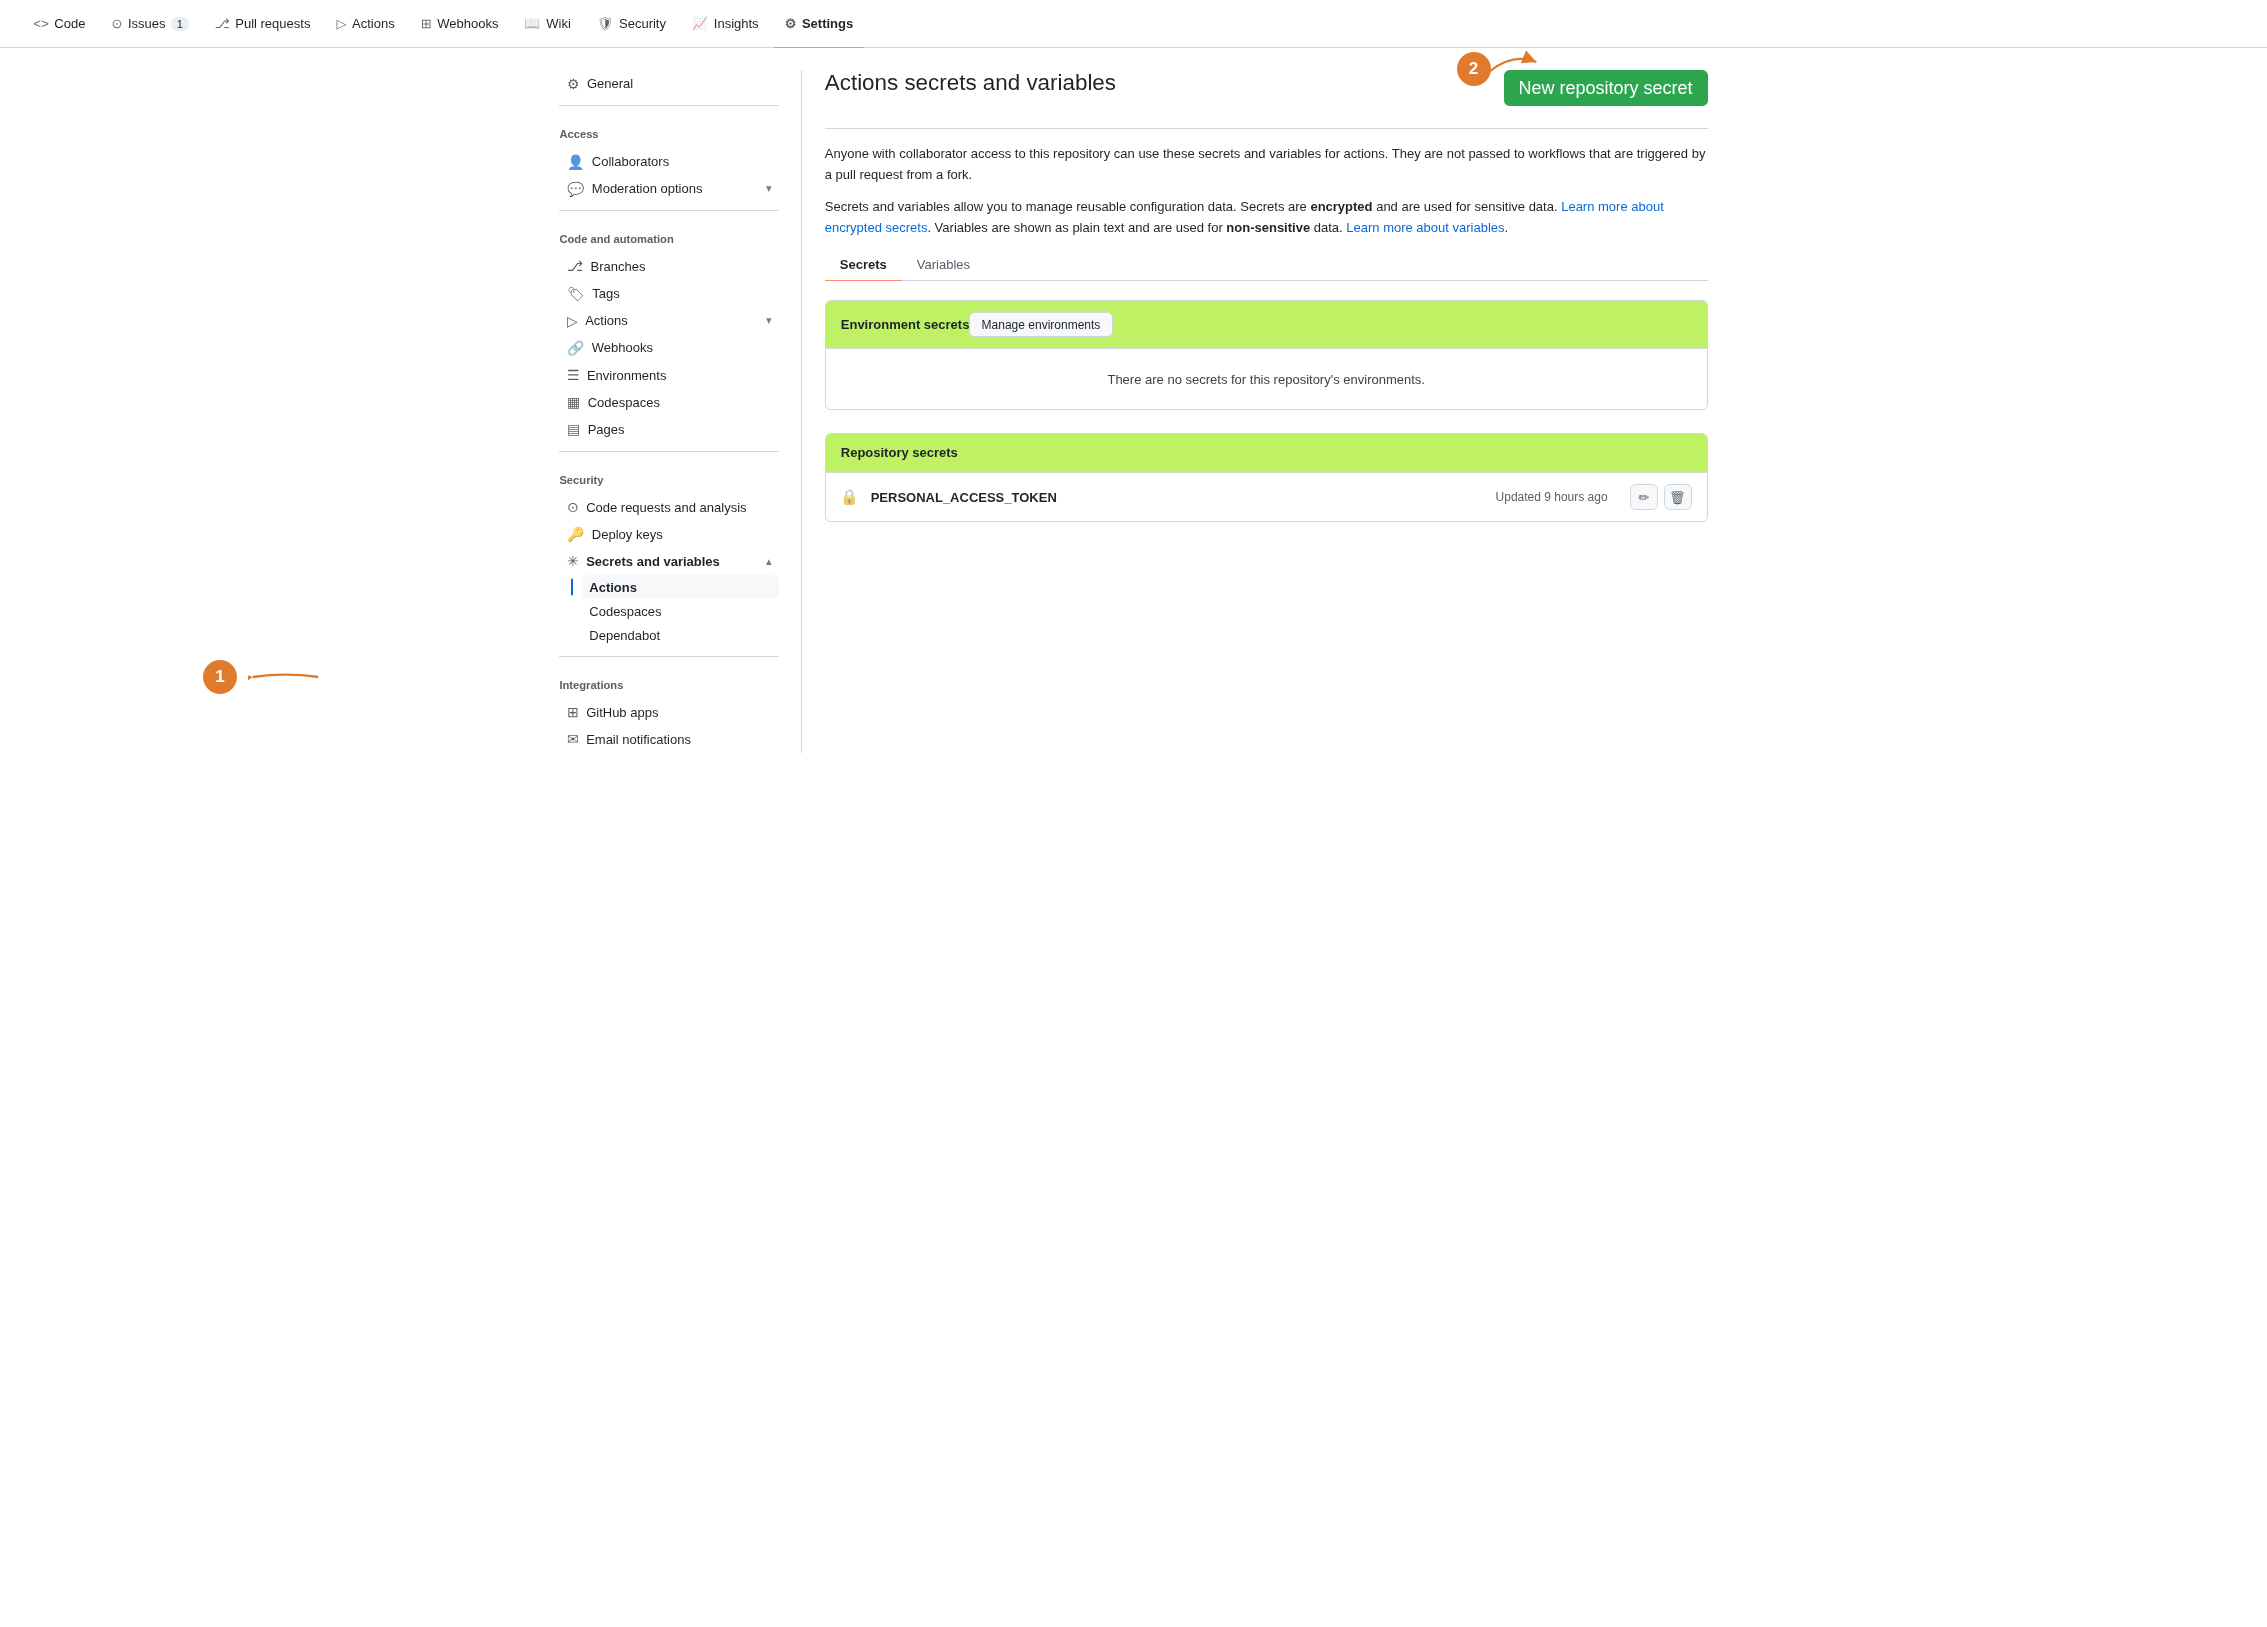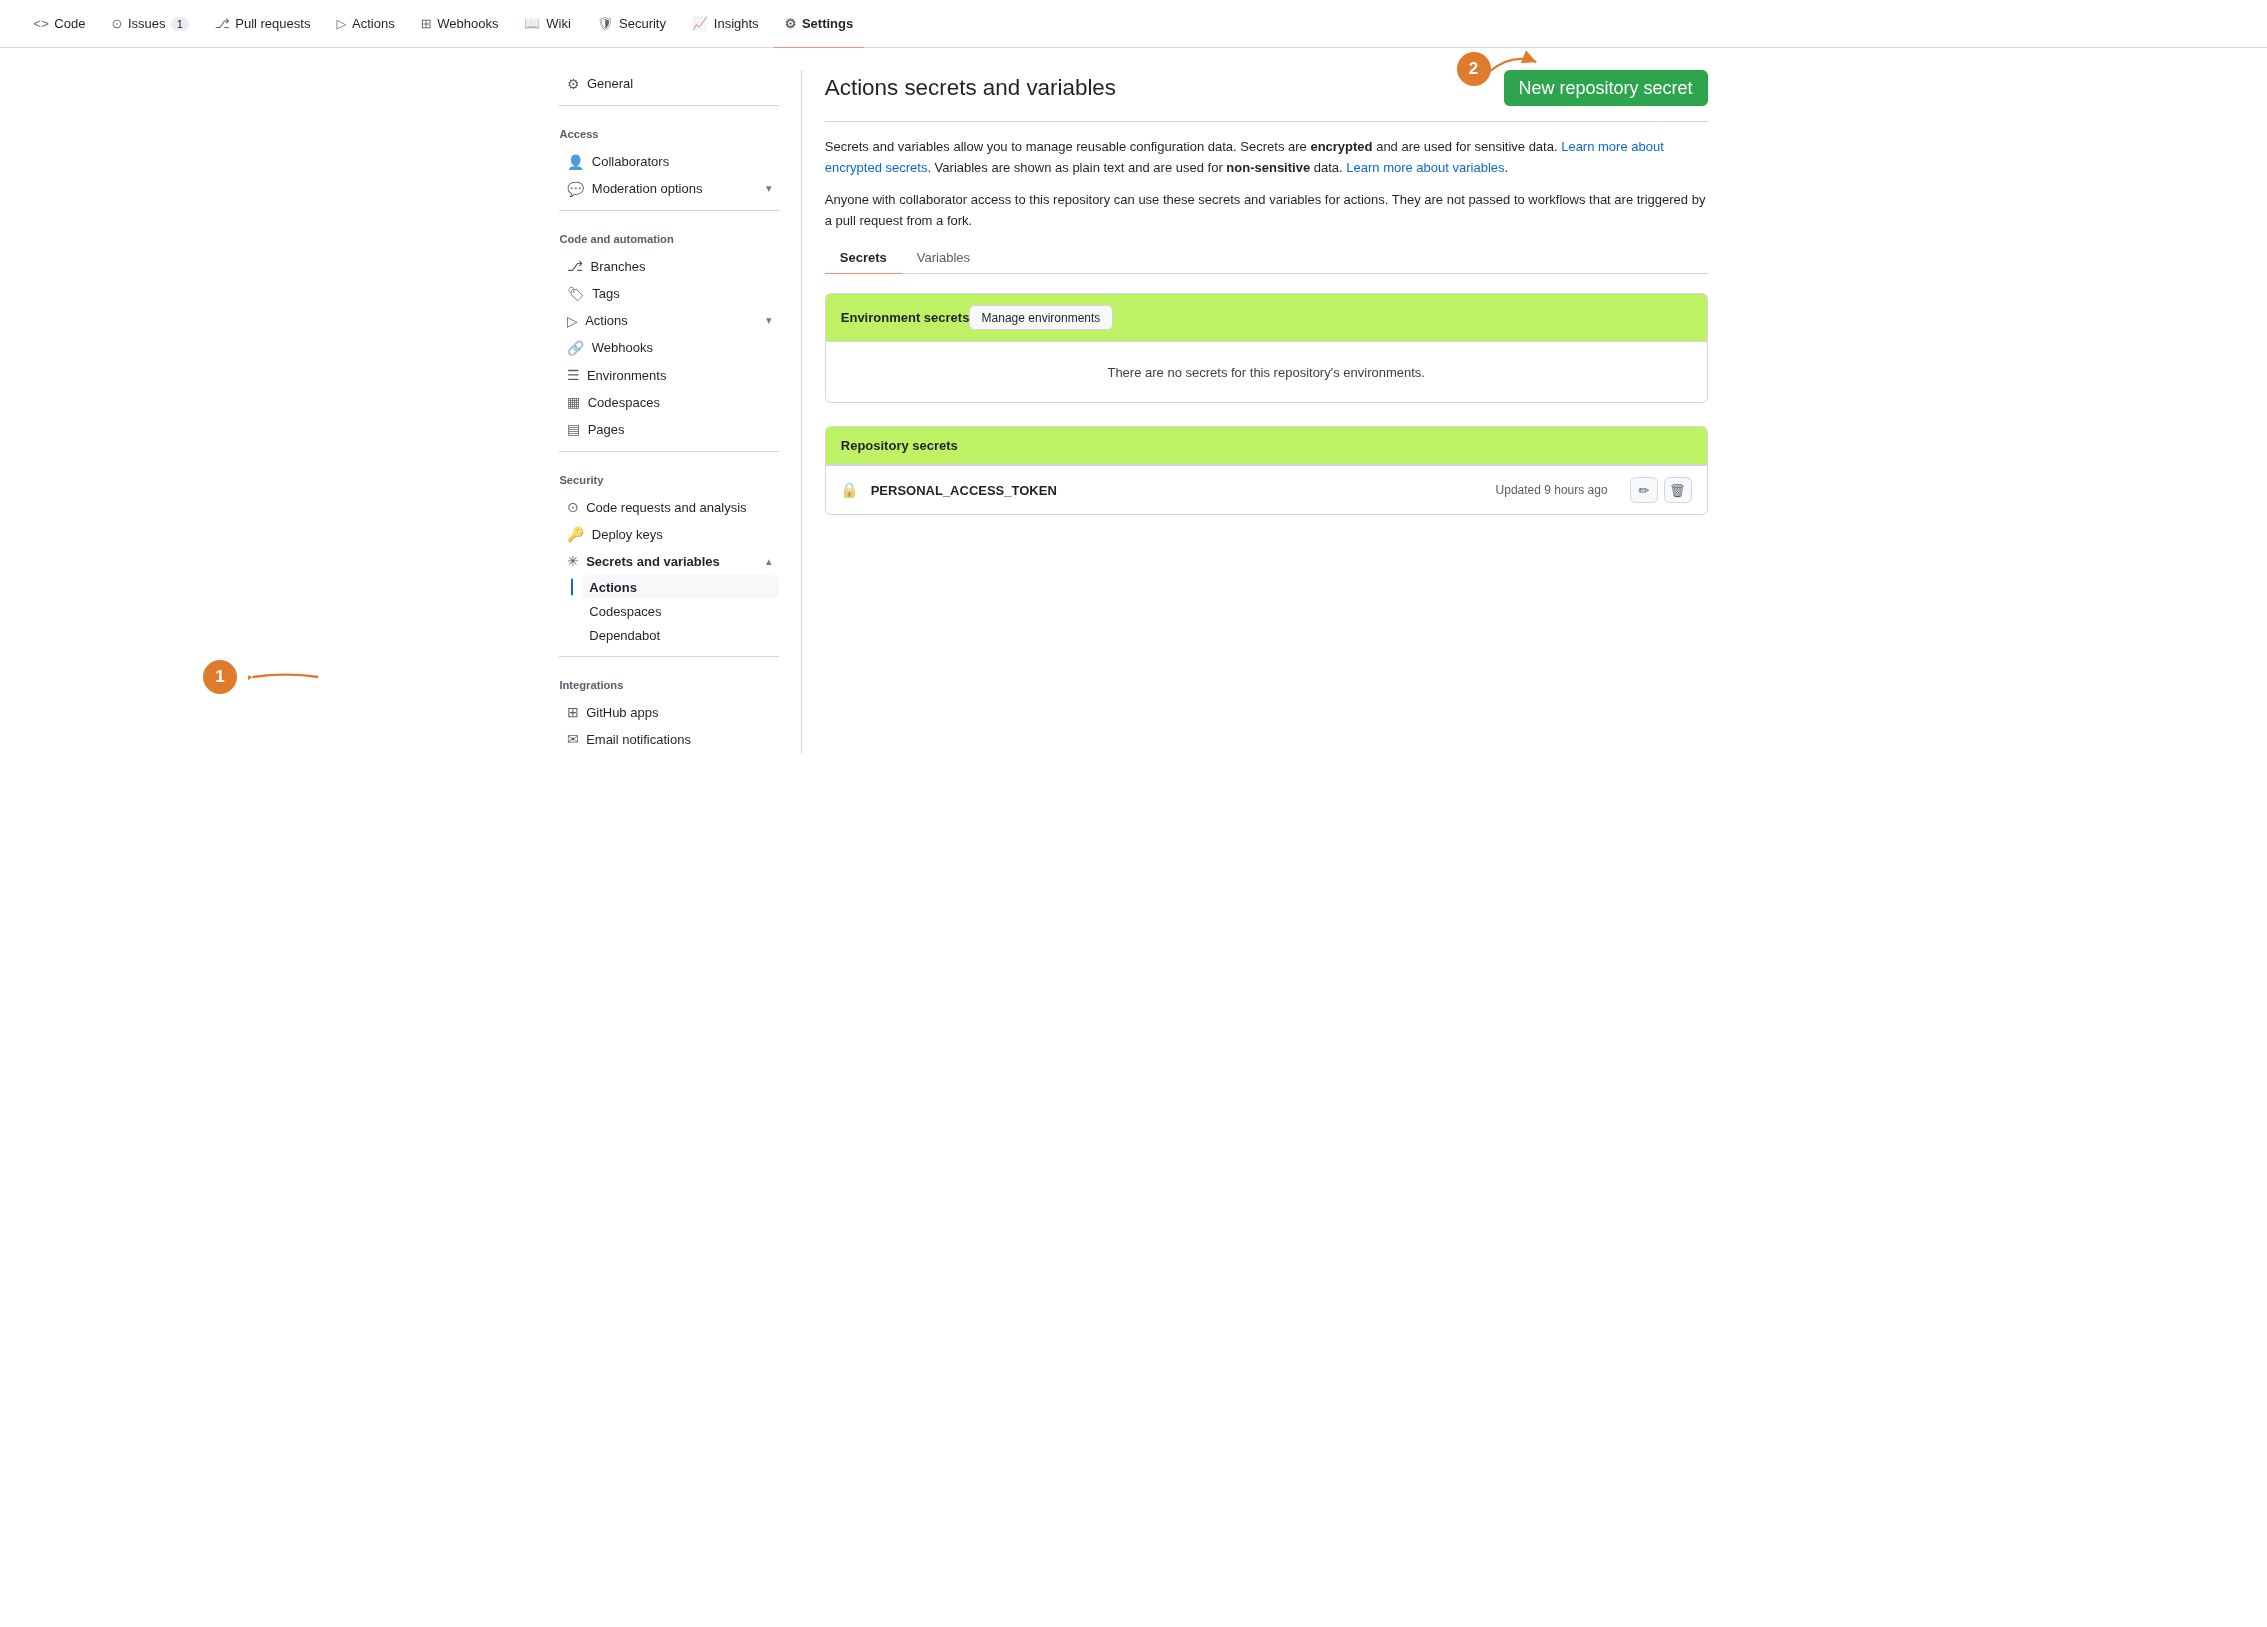--- a/index.html
+++ b/index.html
@@ -97,23 +97,23 @@
     }
 
     
     .main-content {
       flex: 1;
       padding-left: 22.4px;
       border-left: 0.9px solid #d0d7de;
     }
     .page-header {
       display: flex;
-      align-items: center;
+      align-items: flex-start;
       justify-content: space-between;
-      margin-bottom: 15px;
+      margin-bottom: 22px;
     }
     .page-title {
       font-size: 22.4px;
       font-weight: 400;
       color: #1f2328;
     }
     .btn-new-secret {
       background: #2da44e;
       color: #fff;
       border: none;
@@ -385,24 +385,24 @@
               </marker>
             </defs>
           </svg>
         </div>
         <button class="btn-new-secret">New repository secret</button>
       </div>
     </div>
 
     <hr class="page-divider">
 
+    <div class="page-description">Anyone with collaborator access to this repository can use these secrets and variables for actions. They are not passed to workflows that are triggered by a pull request from a fork.</div>
     <div class="page-description">
       <span>Secrets and variables allow you to manage reusable configuration data. Secrets are </span><strong>encrypted</strong><span> and are used for sensitive data. </span><a href="#">Learn more about encrypted secrets</a><span>. Variables are shown as plain text and are used for </span><strong>non-sensitive</strong><span> data. </span><a href="#">Learn more about variables</a><span>.</span>
     </div>
-    <div class="page-description">Anyone with collaborator access to this repository can use these secrets and variables for actions. They are not passed to workflows that are triggered by a pull request from a fork.</div>
 
     <div class="tabs">
       <div class="tab active">
         <span>Secrets</span>
       </div>
       <div class="tab">
         <span>Variables</span>
       </div>
     </div>
 

